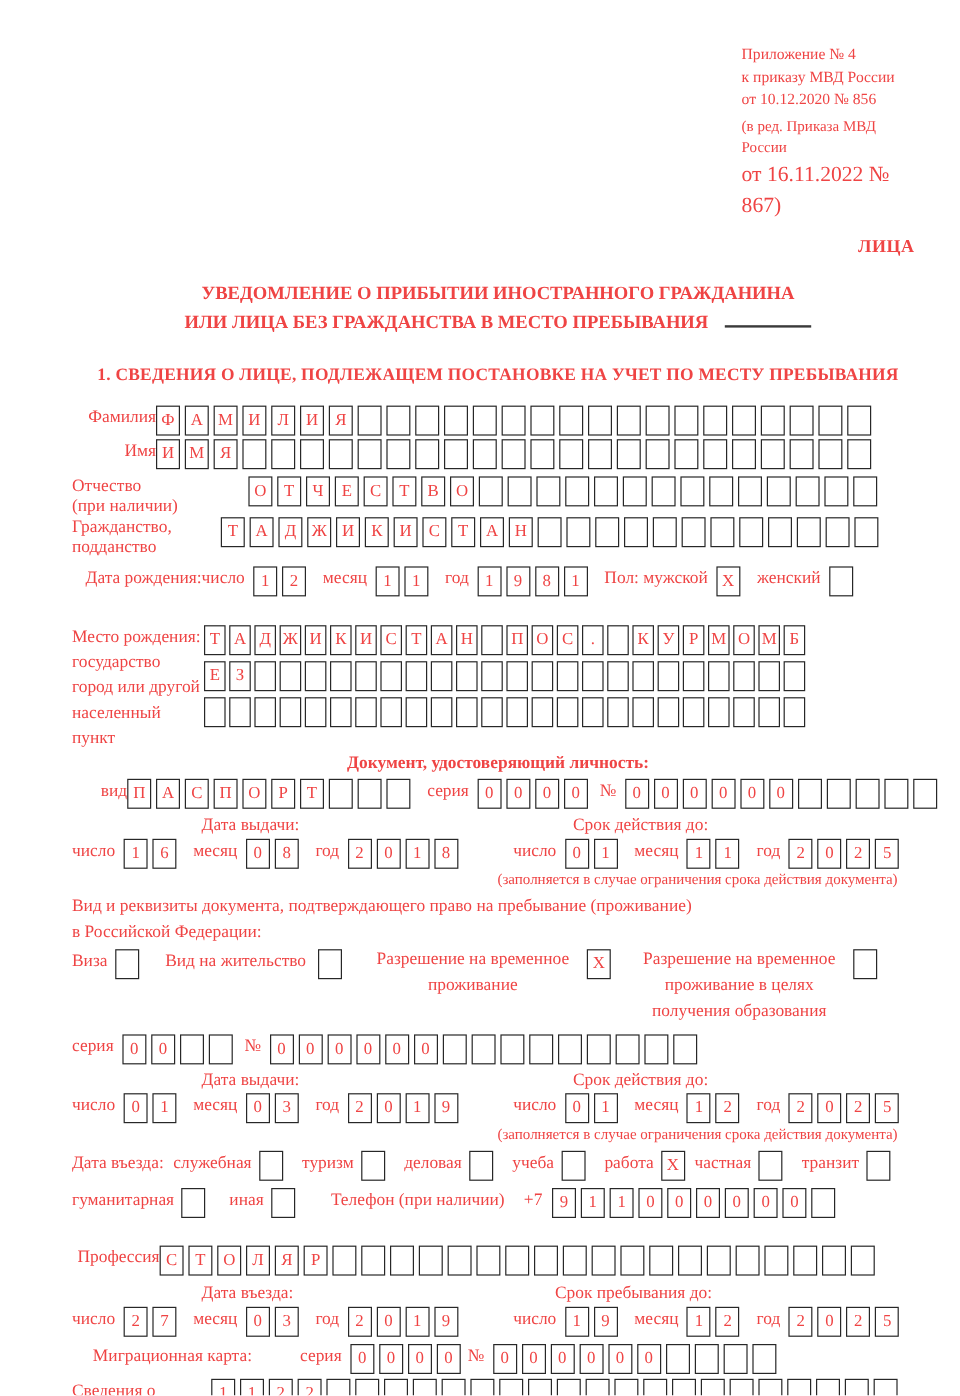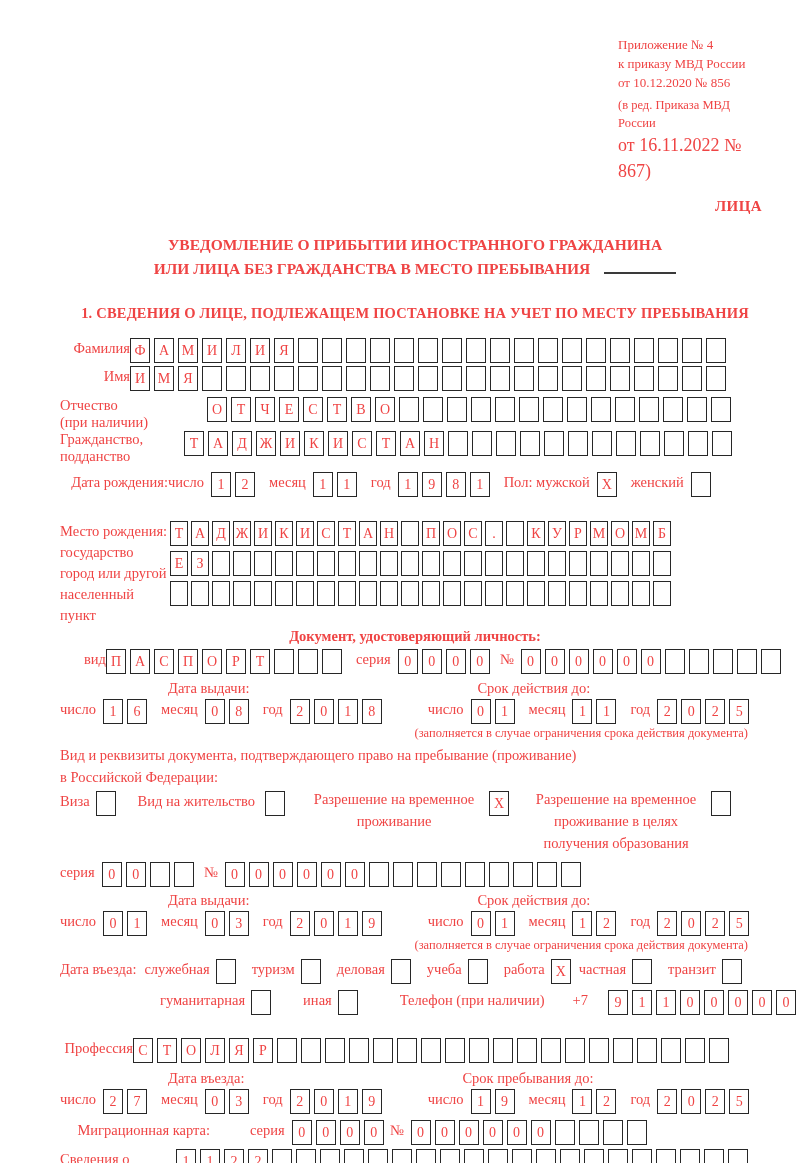--- a/index.html
+++ b/index.html
@@ -53,21 +53,21 @@
   .cbrow{margin-top:2px;margin-bottom:8px;}
   .cb-label2{flex:none;text-align:center;width:178px;margin-top:-2px;line-height:1.5;}
   .ml12{margin-left:12px;}
   .ml14{margin-left:14px;}
   .ml16{margin-left:16px;}
   .ml18{margin-left:18px;}
   .gap6{width:6px;flex:none;}
   .gap10{width:10px;flex:none;}
   .opt{display:flex;align-items:flex-start;flex:none;}
   .opt .olabel{margin-right:6px;margin-top:2px;}
-  .purpose2{margin-left:100px;gap:12px;}
+  .purpose2{}
   .phonepre{margin:2px 8px 0 16px;}
   .repwrap{margin-top:4px;}
   .mt2{margin-top:2px;text-align:right;}
 </style>
 </head>
 <body>
 
 <div class="page">
 
   <div class="hdr">

